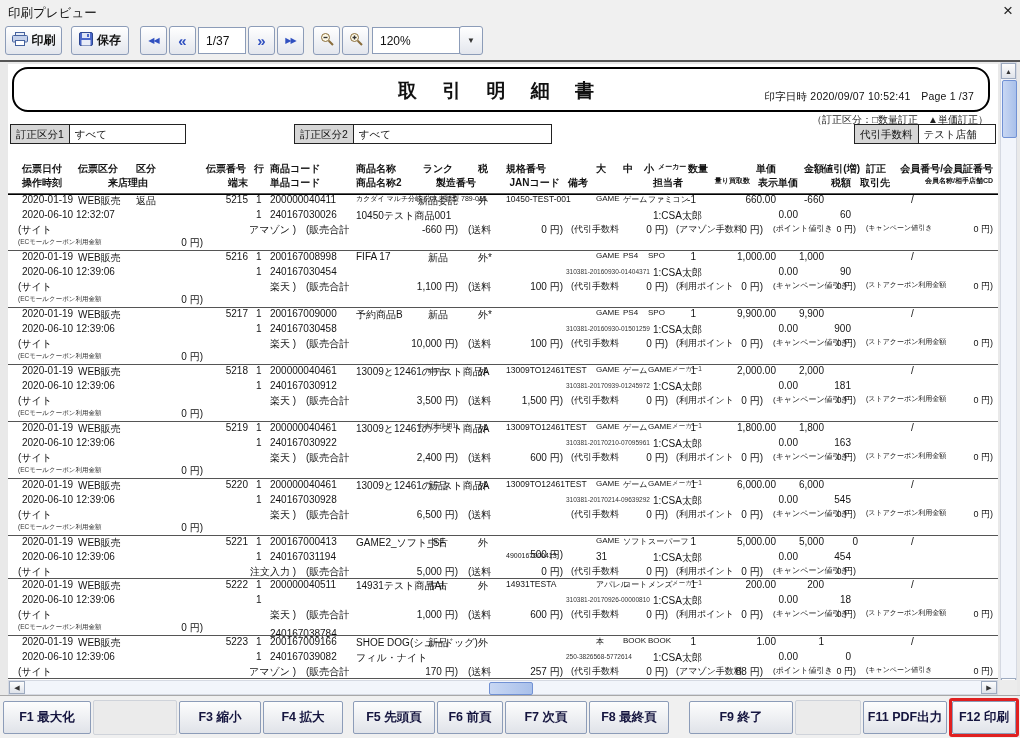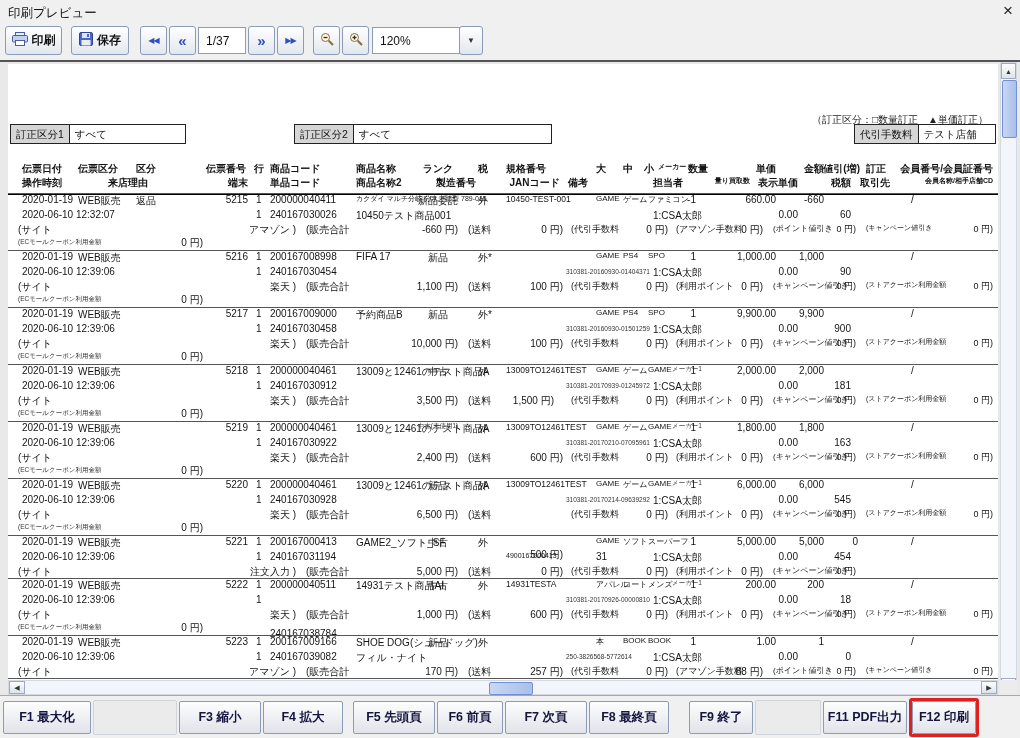--- a/index.html
+++ b/index.html
@@ -109,20 +109,24 @@
         </svg></span>
   </div>
   <div class="tfield" style="left:372px;width:88px">120%</div>
   <div class="tbtn" style="left:459px;width:24px">
       <span style="font-size:8px;color:#333">▼</span>
     </div>
 </div>
 
 <div class="preview">
   <div class="page">
+    <div class="hdrbox">
+      <div class="ttl">取 引 明 細 書</div>
+      <div class="info">印字日時 2020/09/07 10:52:41　Page 1 /37</div>
+    </div>
     <div class="anno">（訂正区分：□数量訂正　▲単価訂正）</div>
     <div id="filters">
         <div class="fbox" style="left: 2px; width: 176px;">
           <span class="lab">訂正区分1</span>
           <span class="val">すべて</span>
         </div>
         <div class="fbox" style="left: 286px; width: 258px;">
           <span class="lab">訂正区分2</span>
           <span class="val">すべて</span>
         </div>
@@ -313,21 +317,21 @@
           <span class="a" style="left: 262px; top: 15px;">240167030912</span>
           <span class="a t65" style="left: 558px; top: 17px;">310381-20170939-01245972</span>
           <span class="a" style="left: 645px; top: 15px;">1:CSA太郎</span>
           <span class="a" style="right: 200px; top: 15px;">0.00</span>
           <span class="a" style="right: 147px; top: 15px;">181</span>
           <span class="a" style="left: 10px; top: 29px;">(サイト</span>
           <span class="a" style="right: 702px; top: 29px;">楽天 )</span>
           <span class="a" style="left: 298px; top: 29px;">(販売合計</span>
           <span class="a" style="right: 540px; top: 29px;">3,500 円)</span>
           <span class="a" style="left: 460px; top: 29px;">(送料</span>
-          <span class="a" style="right: 444px; top: 29px;">1,500 円)</span>
+          <span class="a" style="right: 435px; top: 29px;">1,500 円)</span>
           <span class="a t9" style="left: 563px; top: 29px;">(代引手数料</span>
           <span class="a" style="right: 330px; top: 29px;">0 円)</span>
           <span class="a t9" style="left: 668px; top: 29px;">(利用ポイント</span>
           <span class="a" style="right: 235px; top: 29px;">0 円)</span>
           <span class="a t8" style="left: 765px; top: 29px;">(キャンペーン値引き</span>
           <span class="a t9" style="right: 142px; top: 29px;">0 円)</span>
           <span class="a t7" style="left: 858px; top: 29px;">(ストアクーポン利用金額</span>
           <span class="a t9" style="right: 5px; top: 29px;">0 円)</span>
           <span class="a t65" style="left: 10px; top: 44px;">(ECモールクーポン利用金額</span>
           <span class="a" style="right: 795px; top: 42px;">0 円)</span>
@@ -572,19 +576,19 @@
     <div class="fbtn" style="width: 88px;">F1 最大化</div>
     <div class="fblank" style="width: 82px;"></div>
     <div class="fbtn" style="width: 82px;">F3 縮小</div>
     <div class="fbtn" style="width: 80px;">F4 拡大</div>
     <div class="fgap" style="width: 8px;"></div>
     <div class="fbtn" style="width: 82px;">F5 先頭頁</div>
     <div class="fbtn" style="width: 66px;">F6 前頁</div>
     <div class="fbtn" style="width: 82px;">F7 次頁</div>
     <div class="fbtn" style="width: 80px;">F8 最終頁</div>
     <div class="fgap" style="width: 18px;"></div>
-    <div class="fbtn" style="width: 64px;">F9 終了</div>
+    <div class="fbtn" style="width: 104px;">F9 終了</div>
     <div class="fblank" style="width: 64px;"></div>
     <div class="fbtn" style="width: 84px;">F11 PDF出力</div>
     <div class="fred">
       <div class="fbtn" style="width: 64px;">F12 印刷</div>
     </div>
   </div>
 
 </body></html>

